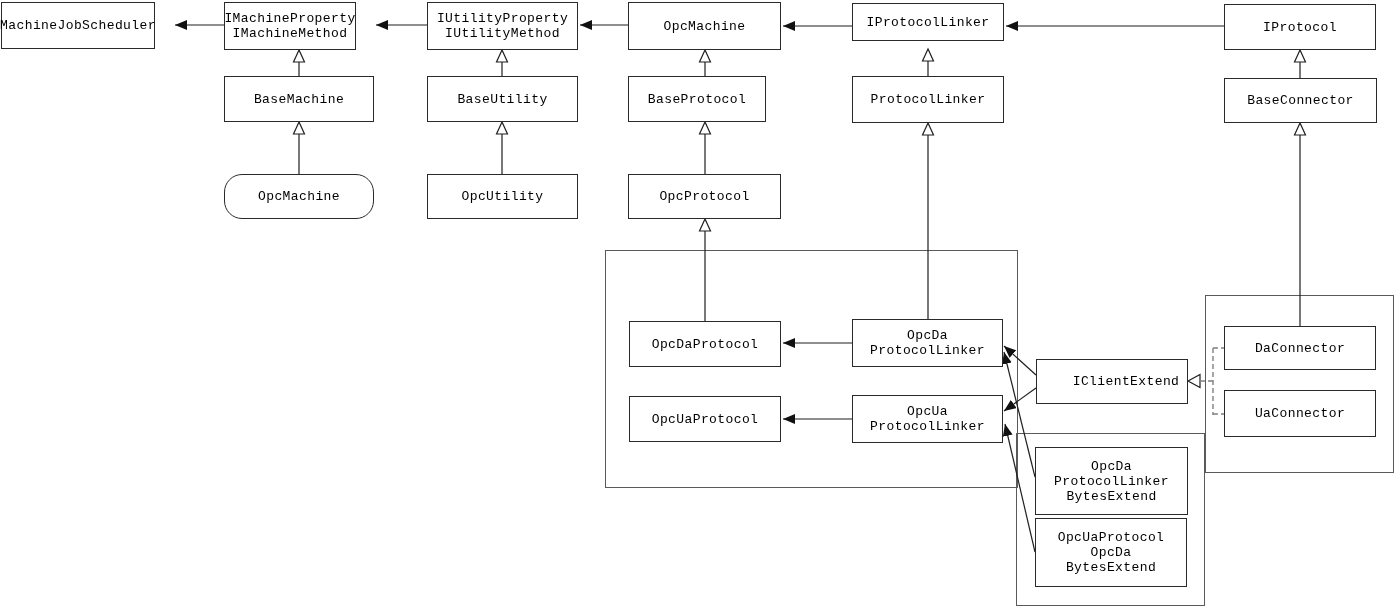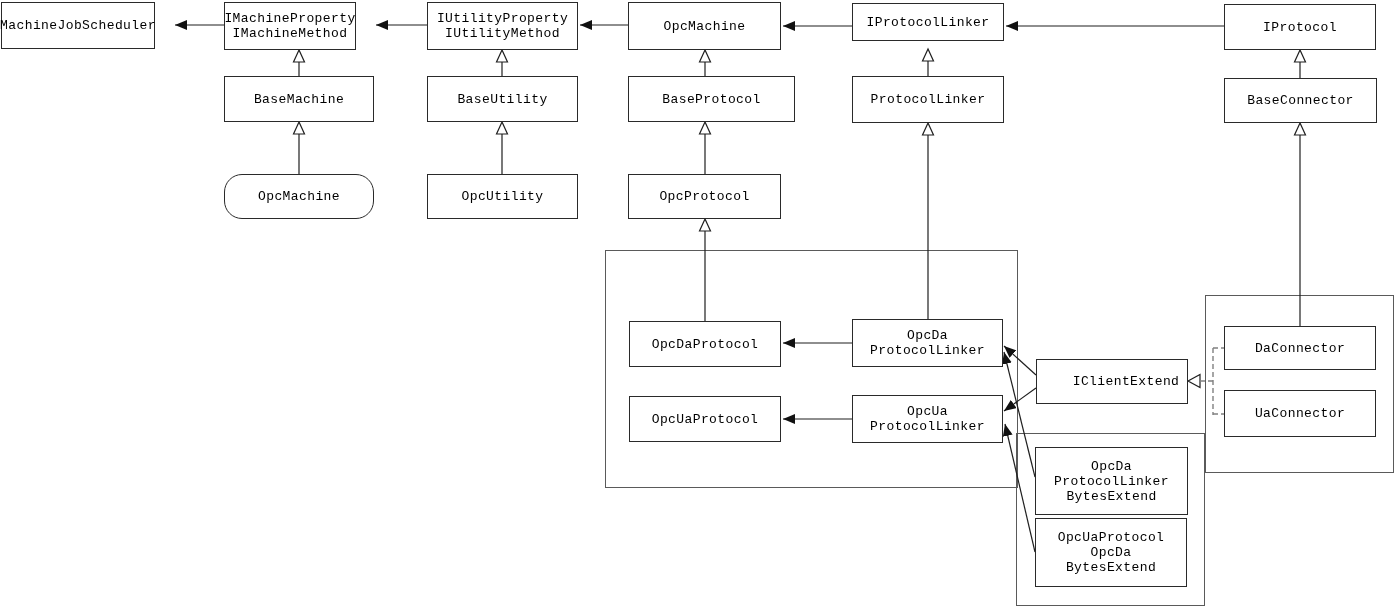--- a/index.html
+++ b/index.html
@@ -40,21 +40,21 @@
 
   
   #n-mjs   {left:1px;   top:2px;   width:154px; height:47px;}
   #n-imach {left:224px; top:2px;   width:132px; height:48px;}
   #n-iutil {left:427px; top:2px;   width:151px; height:48px;}
   #n-iprot {left:628px; top:2px;   width:153px; height:48px;}
   #n-iplink{left:852px; top:3px;   width:152px; height:38px;}
   #n-iconn {left:1224px;top:4px;   width:152px; height:46px;}
   #n-bmach {left:224px; top:76px;  width:150px; height:46px;}
   #n-butil {left:427px; top:76px;  width:151px; height:46px;}
-  #n-bprot {left:628px; top:76px;  width:167px; height:46px;}
+  #n-bprot {left:628px; top:76px;  width:138px; height:46px;}
   #n-plink {left:852px; top:76px;  width:152px; height:47px;}
   #n-bconn {left:1224px;top:78px;  width:153px; height:45px;}
   #n-omach {left:224px; top:174px; width:150px; height:45px;border-radius:18px;}
   #n-outil {left:427px; top:174px; width:151px; height:45px;}
   #n-oprot {left:628px; top:174px; width:153px; height:45px;}
   #n-odp   {left:629px; top:321px; width:152px; height:46px;}
   #n-oup   {left:629px; top:396px; width:152px; height:46px;}
   #n-odpl  {left:852px; top:319px; width:151px; height:48px;}
   #n-oupl  {left:852px; top:395px; width:151px; height:48px;}
   #n-icext {left:1036px;top:359px; width:152px; height:45px;padding-left:28px;}

